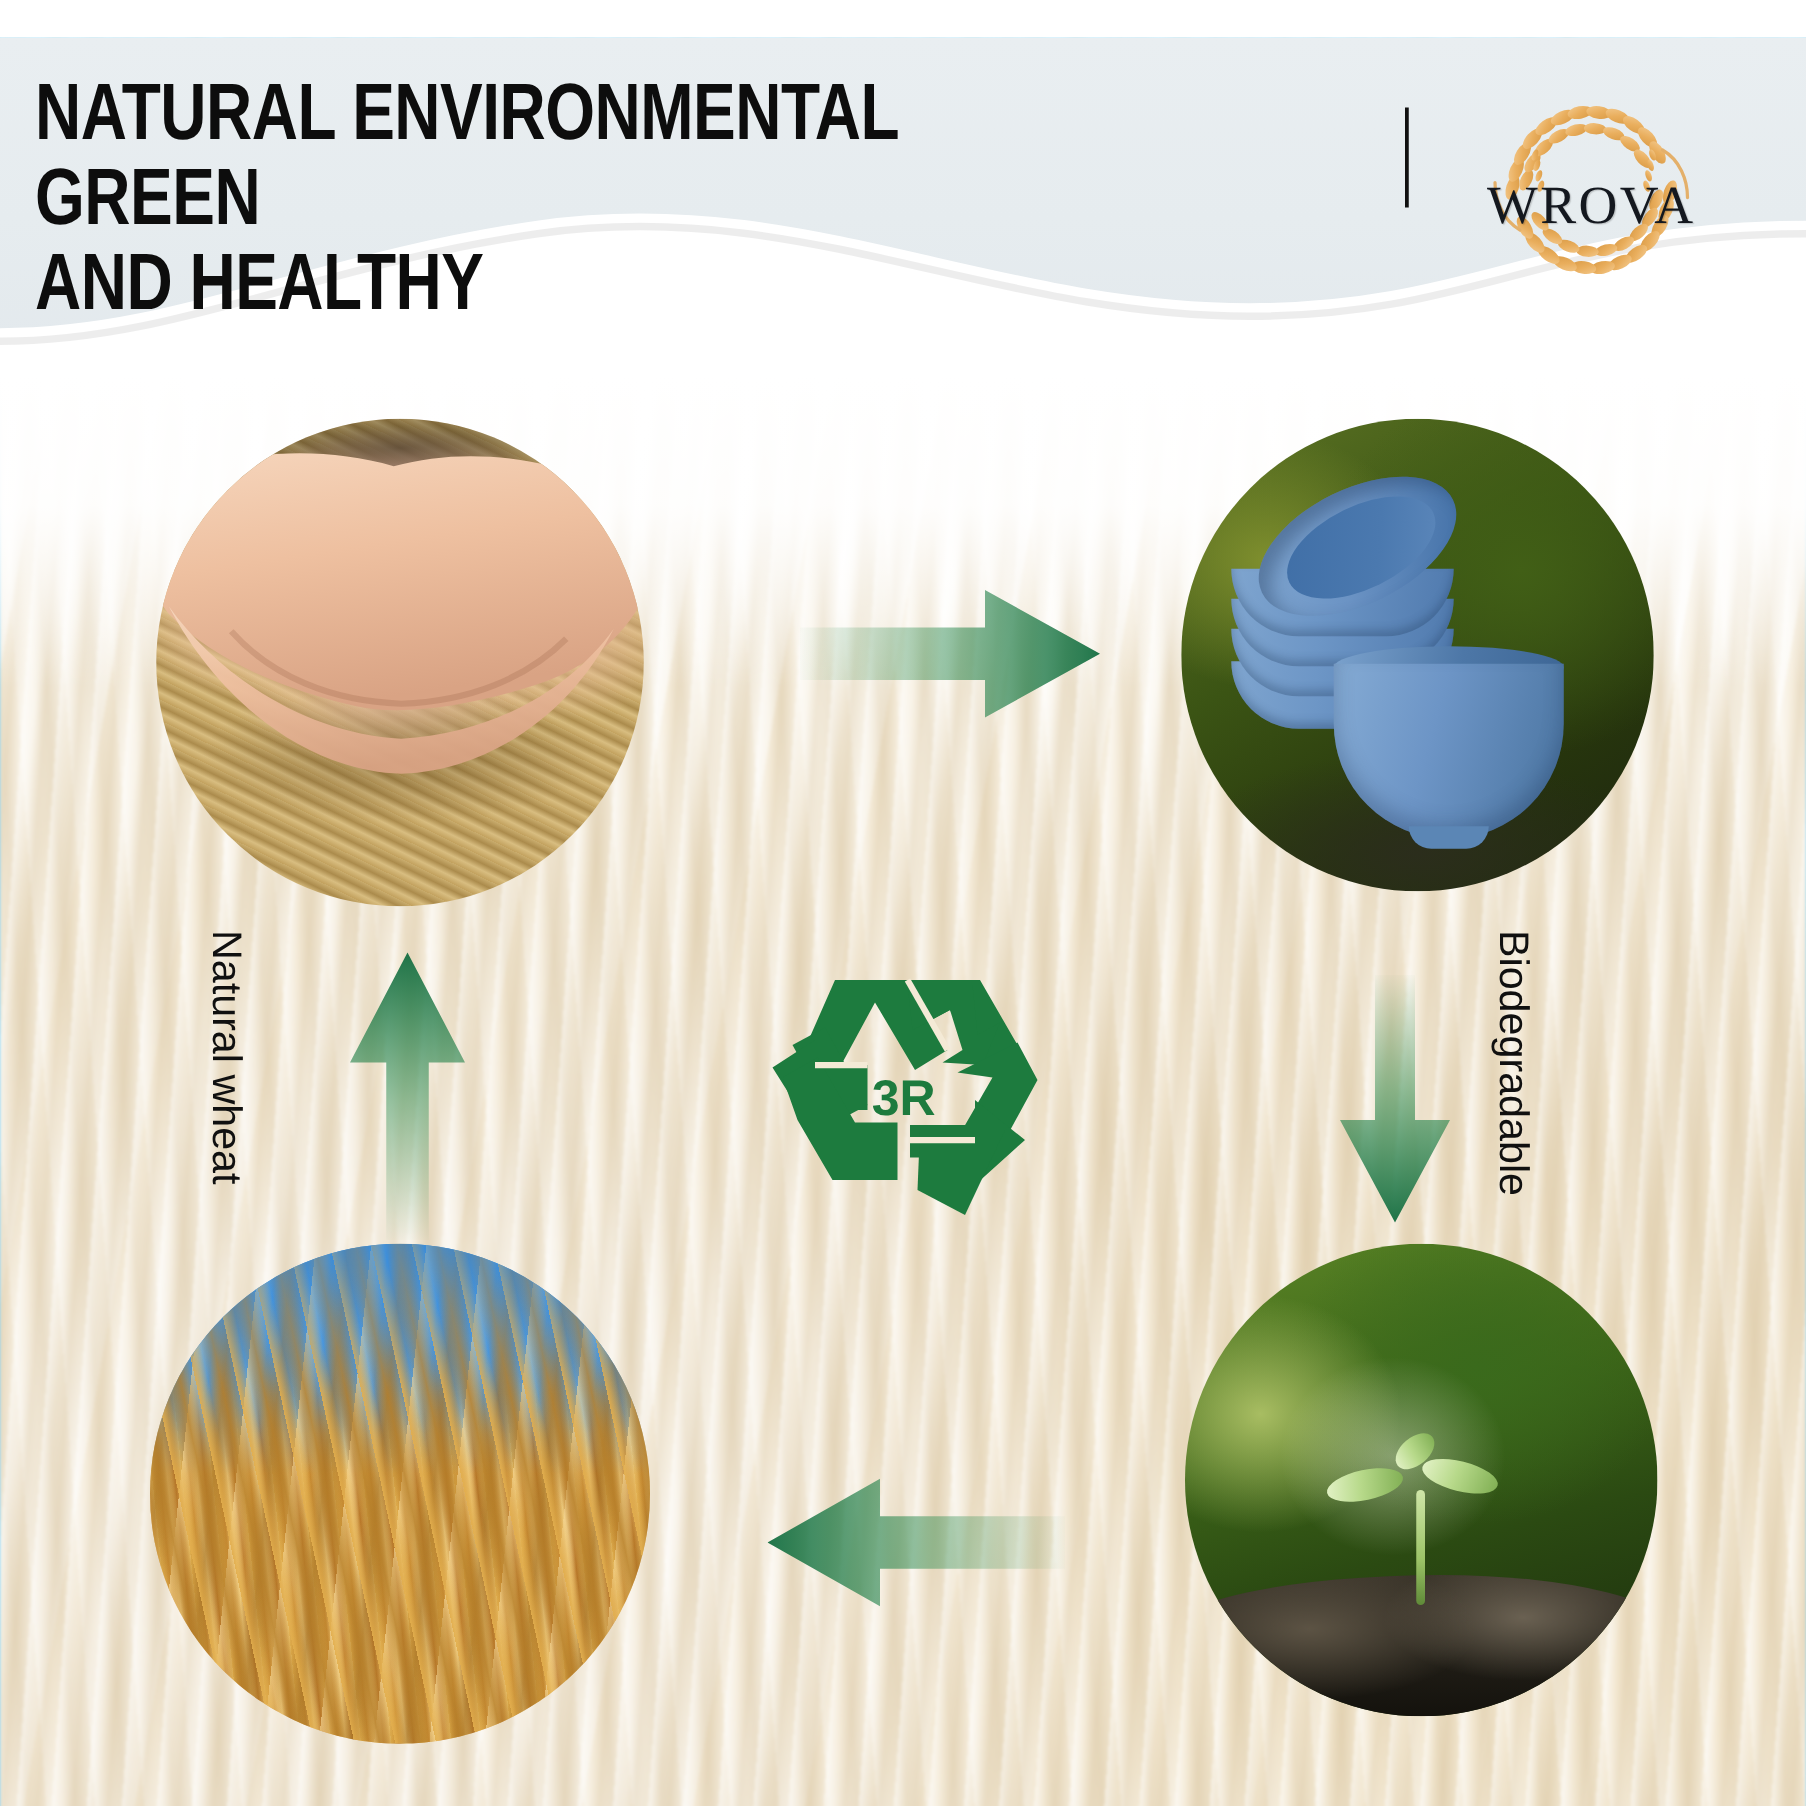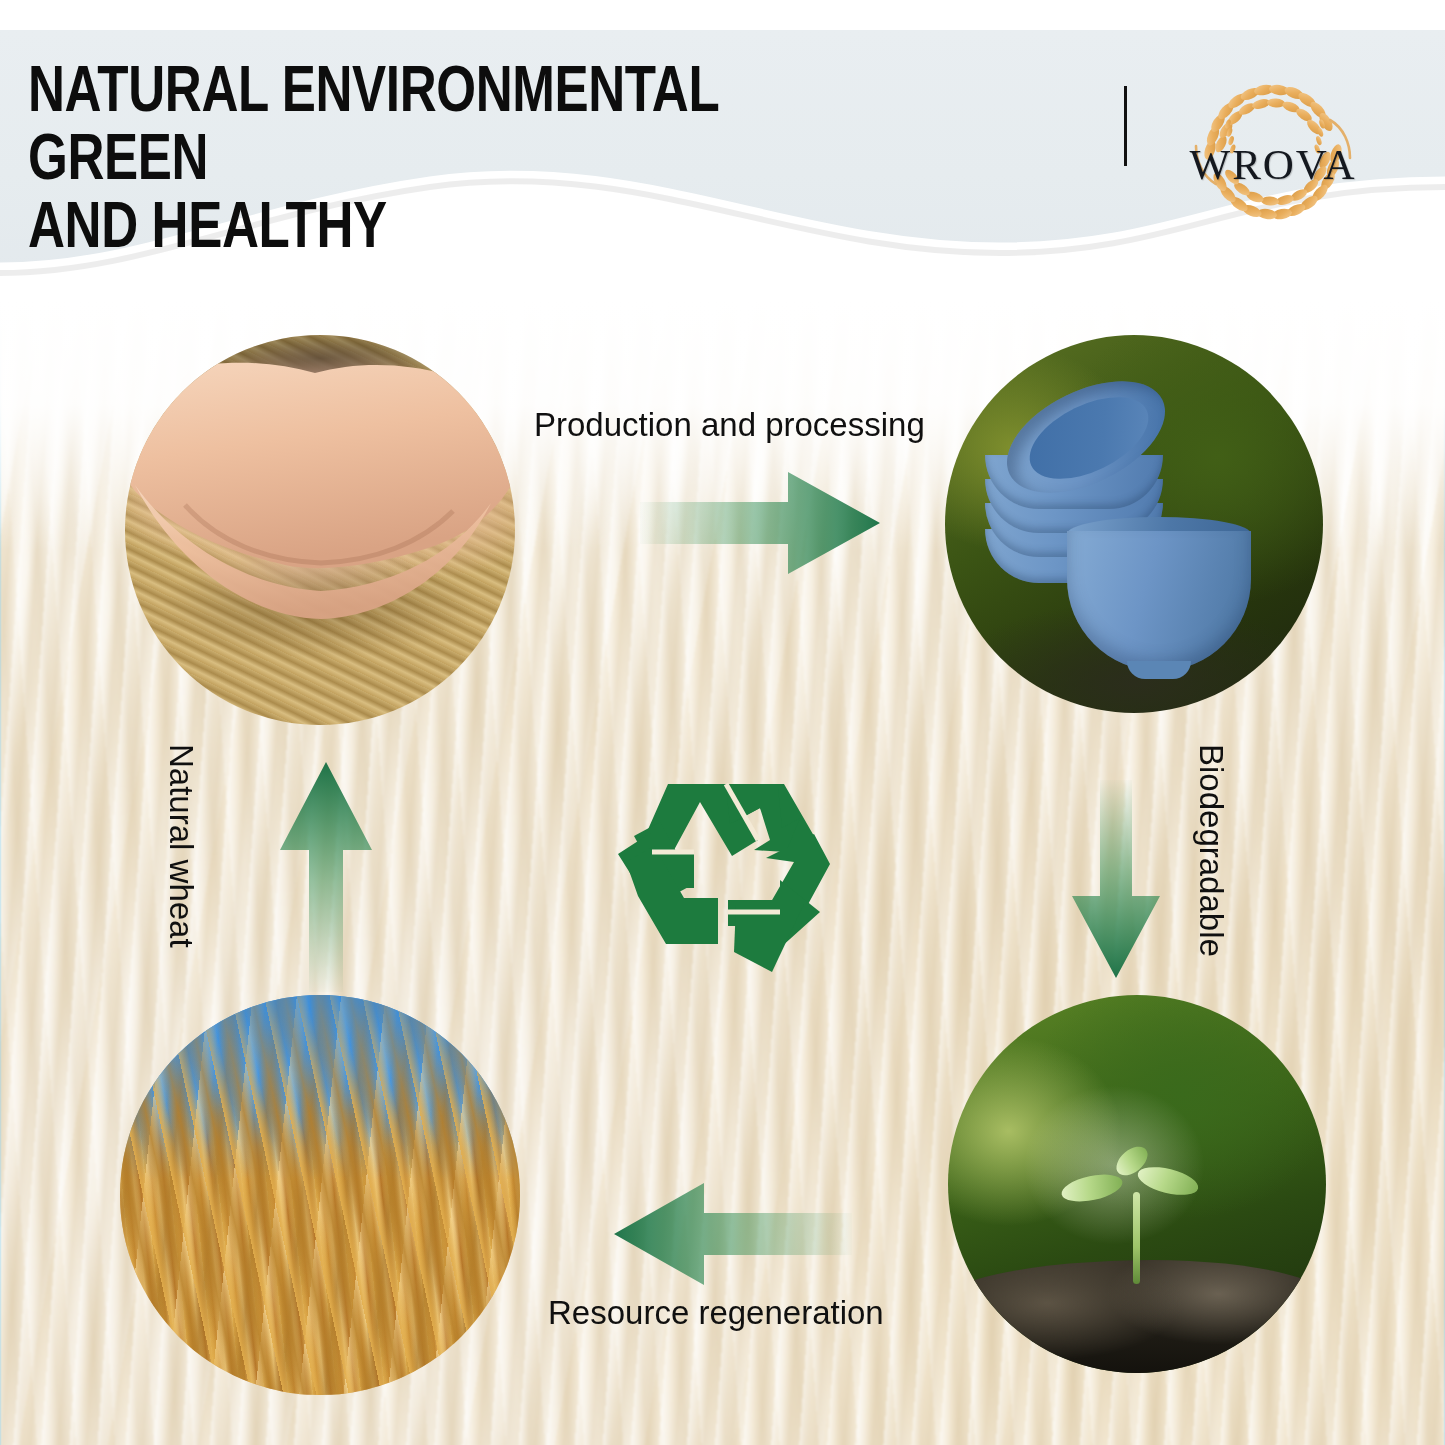--- a/index.html
+++ b/index.html
@@ -424,19 +424,18 @@
       <path d="M120,134 L172,134 L172,114 L212,146 L172,182 L172,160 L120,160 Z"></path>
       <path d="M128,138 L196,138 L164,206 L126,186 Z"></path>
     </g>
 
     <g fill="none" stroke="#f4ead6" stroke-width="5">
       <path d="M118,18 L150,74"></path>
       <path d="M44,86 L86,86"></path>
       <path d="M120,146 L172,146"></path>
     </g>
   </svg>
-
-  <div class="lbl lbl-top">Production and processing</div>
-  <div class="lbl lbl-bottom">Resource regeneration</div>
+  <div class="recycle-text">3R</div>
+
   <div class="lbl lbl-left">Natural wheat</div>
   <div class="lbl lbl-right">Biodegradable</div>
 
 </div>
 
 </body></html>

